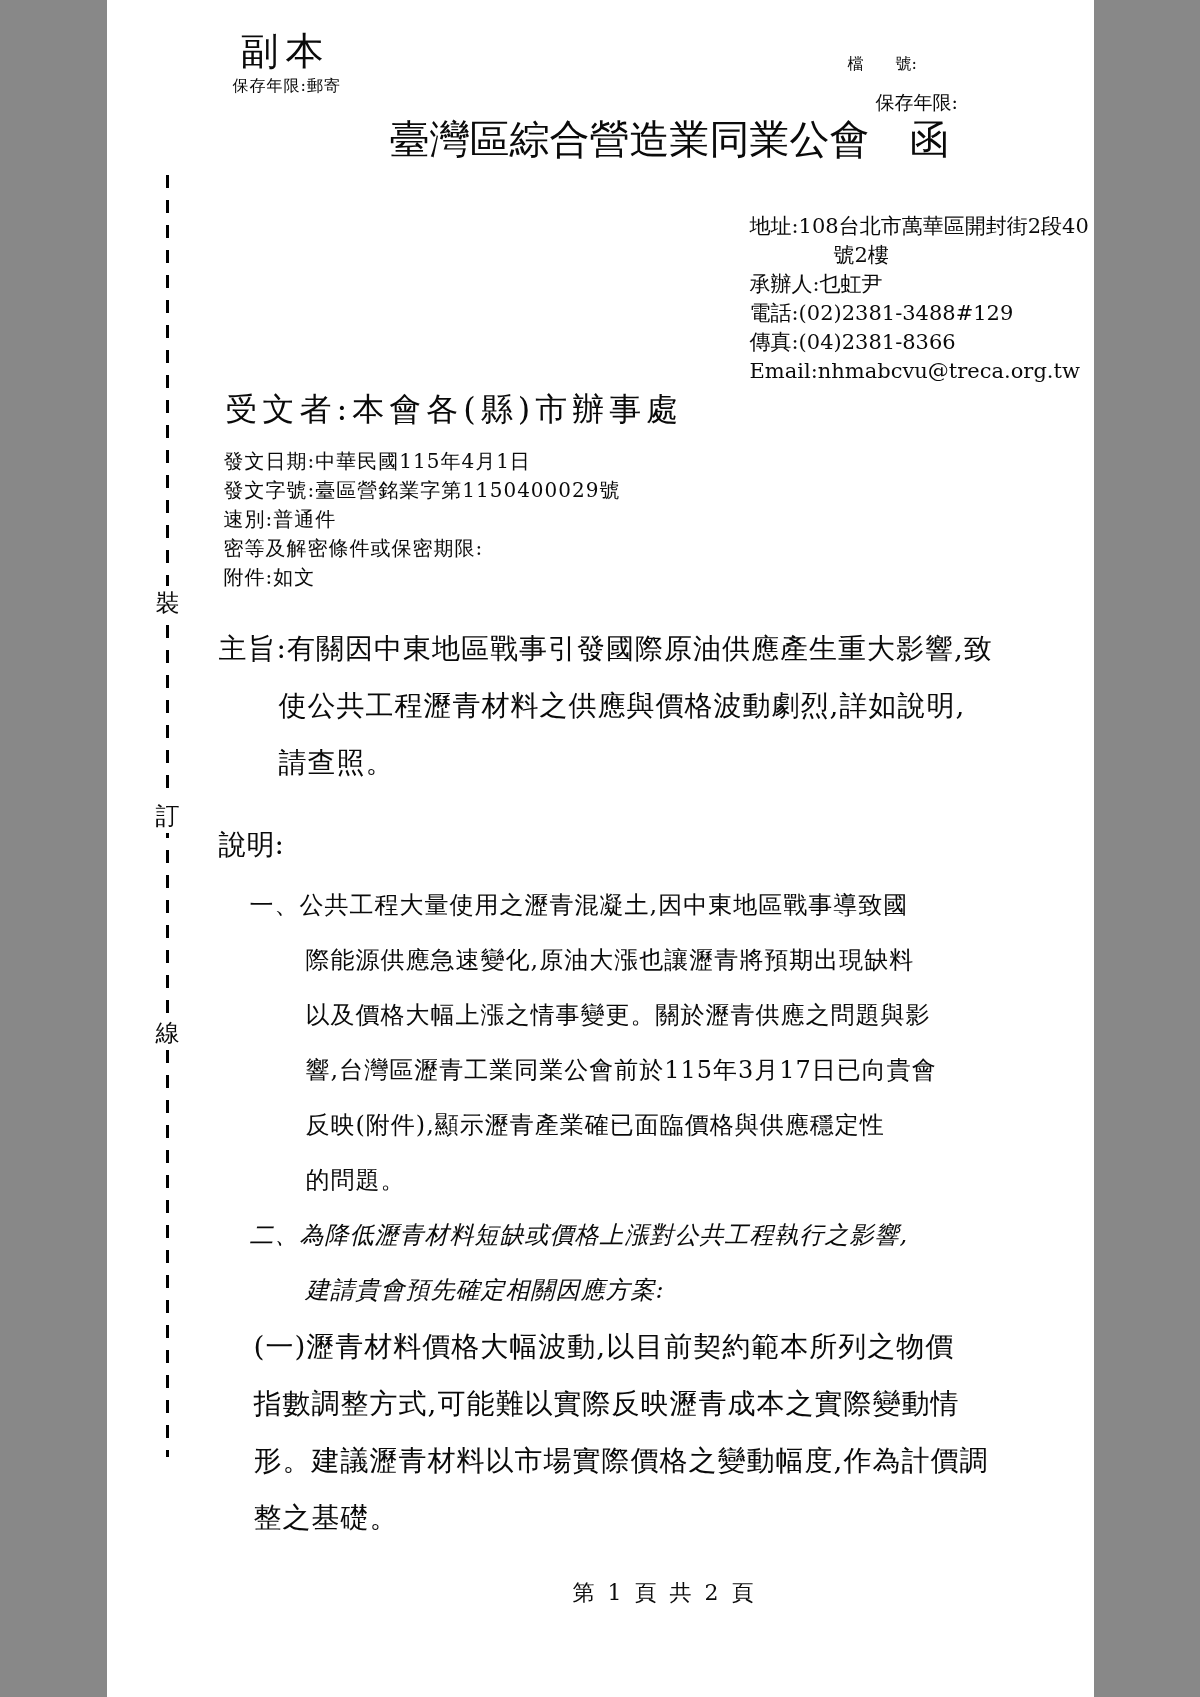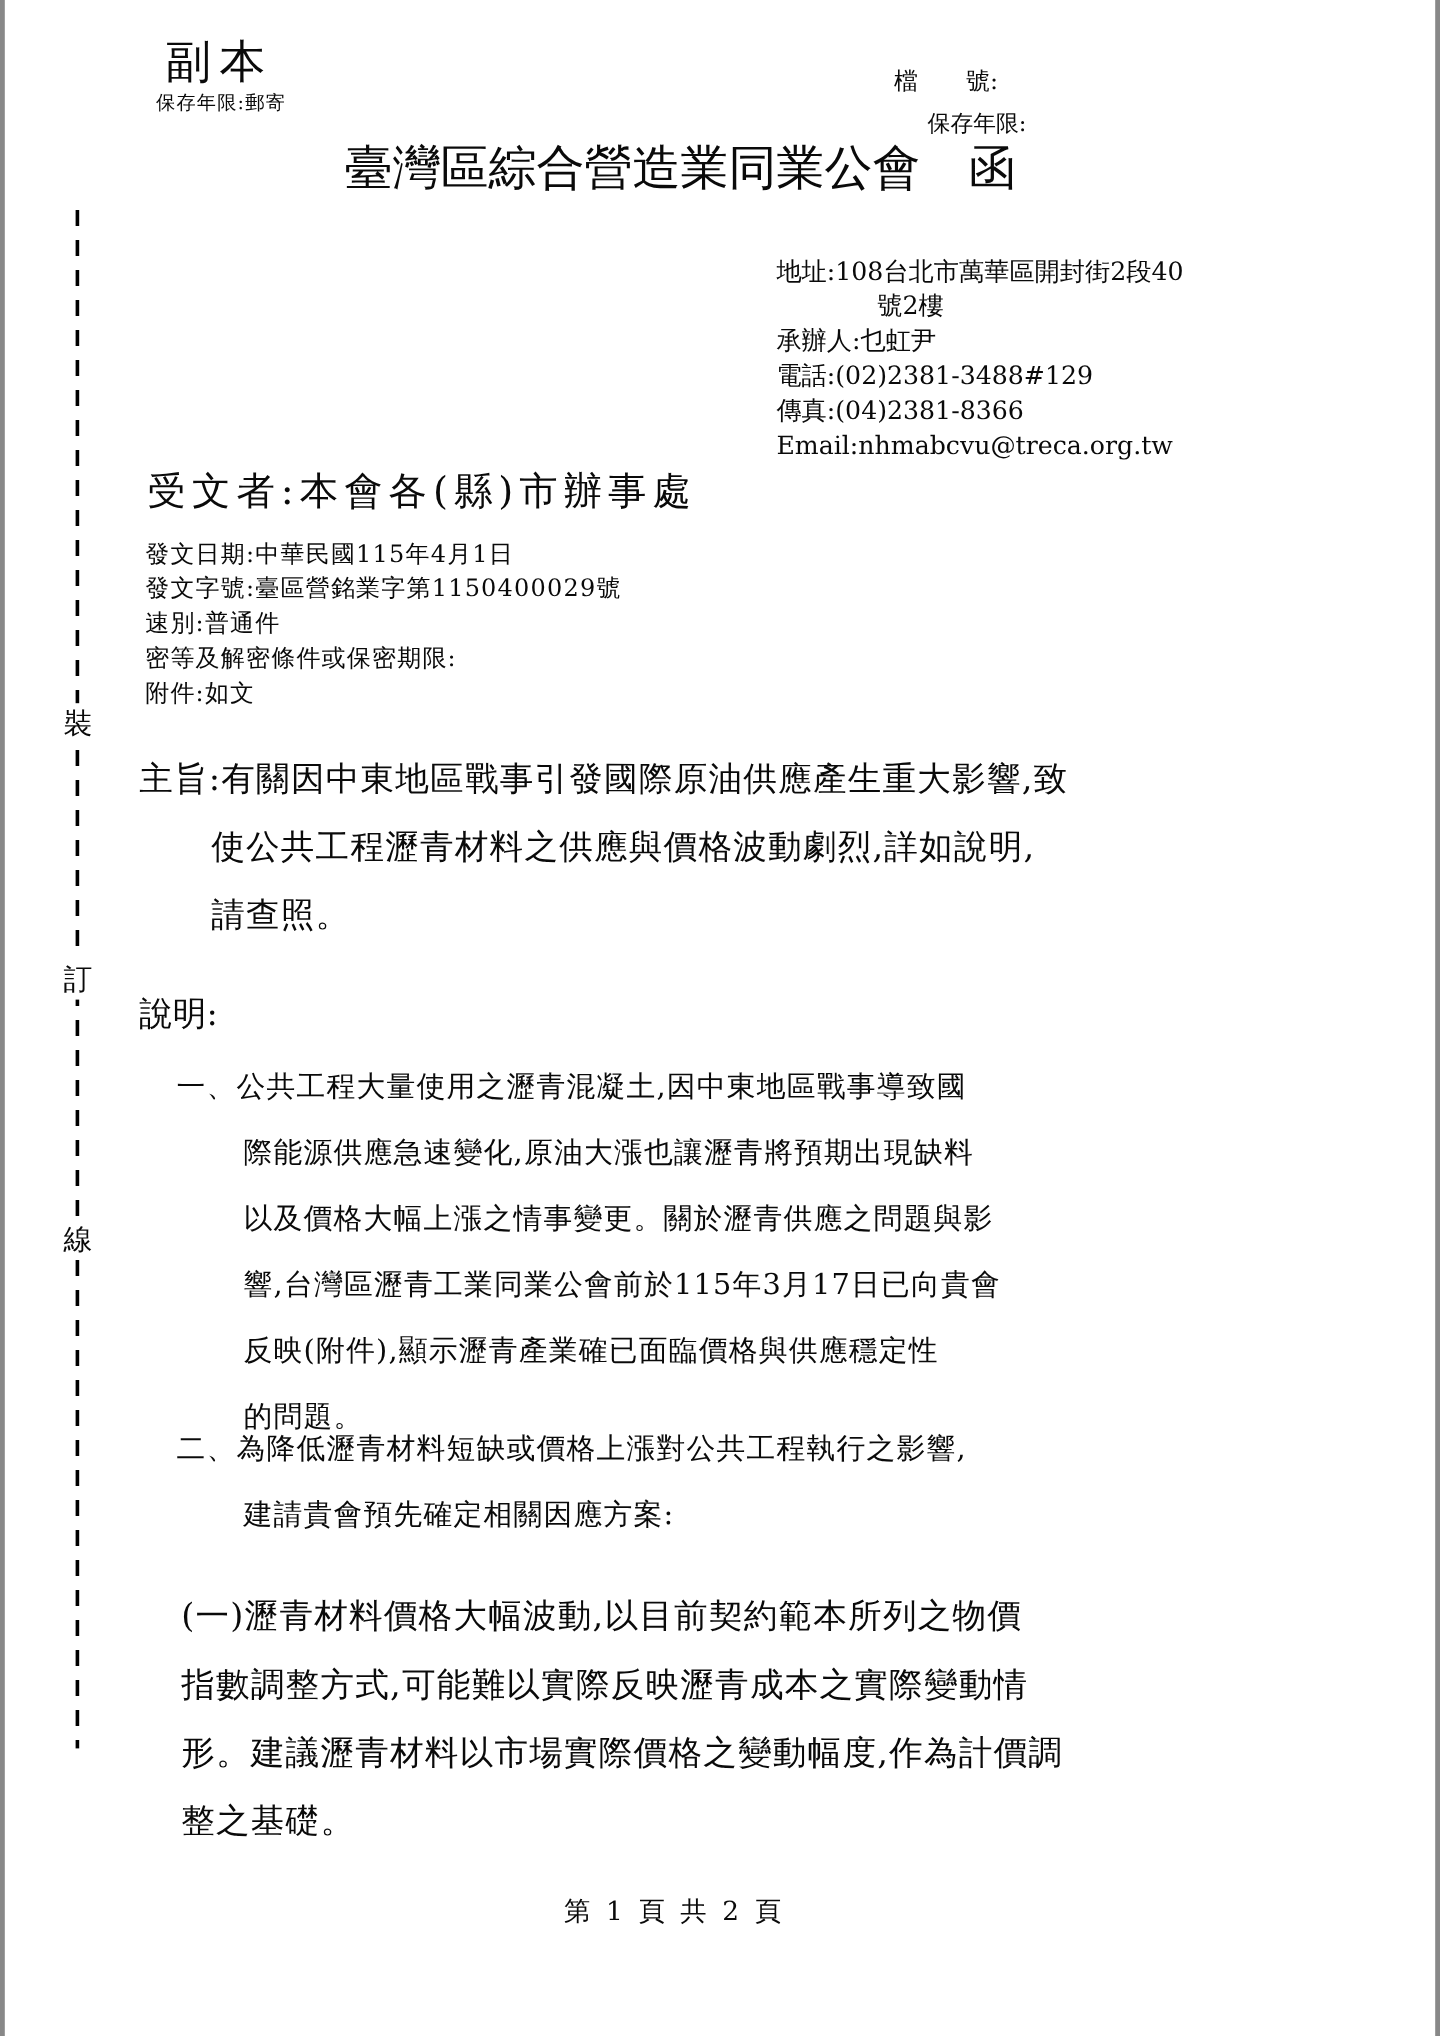--- a/index.html
+++ b/index.html
@@ -1,30 +1,30 @@
 <!DOCTYPE html>
 <html><head>
 <meta charset="utf-8">
 <style>
   html, body { margin: 0; padding: 0; background: #888; }
   .page {
     position: relative;
-    width: 1192px;
+    width: 987px;
     height: 1697px;
     margin: 0 auto;
     background: #ffffff;
     font-family: "DejaVu Serif", "Liberation Serif", serif;
     color: #0a0a0a;
     overflow: hidden;
   }
   .pre { white-space: pre; }
 
   .copy-label { position: absolute; left: 134px; top: 26px; font-size: 38px; letter-spacing: 7px; }
   .delivery { position: absolute; left: 126px; top: 76px; font-size: 16px; letter-spacing: 1px; }
-  .file-no { position: absolute; left: 741px; top: 54px; font-size: 20px; }
+  .file-no { position: absolute; left: 741px; top: 54px; font-size: 16px; }
   .retention { position: absolute; left: 741px; top: 90px; font-size: 19px; margin-left: 28px; }
   .doc-title { position: absolute; left: 283px; top: 112px; margin: 0; font-size: 40px; font-weight: normal; letter-spacing: 0; }
 
   .contact { position: absolute; left: 643px; top: 212px; font-size: 21px; line-height: 29px; }
   .contact .indent2 { padding-left: 84px; }
 
   .recipient { position: absolute; left: 119px; top: 388px; font-size: 32px; letter-spacing: 5px; }
 
   .meta { position: absolute; left: 117px; top: 447px; font-size: 20px; line-height: 29px; letter-spacing: 1px; }
 
@@ -33,21 +33,21 @@
     font-size: 28px; line-height: 57px; letter-spacing: 1px;
     padding-left: 60px; text-indent: -60px;
   }
   .explain-label { position: absolute; left: 112px; top: 826px; font-size: 28px; }
   .item {
     position: absolute; left: 143px;
     font-size: 24px; line-height: 55px; letter-spacing: 1px;
     padding-left: 56px; text-indent: -56px;
   }
   .item-1 { top: 878px; }
-  .item-2 { top: 1180px; }
+  .item-2 { top: 1208px; font-style: italic; }
   .subitem {
     position: absolute; left: 147px; top: 1318px;
     font-size: 28px; line-height: 57px; letter-spacing: 1px;
   }
 
   .footer { position: absolute; left: 466px; top: 1578px; font-size: 22px; letter-spacing: 3px; }
 
   .binding-line {
     position: absolute; left: 59px; top: 175px; width: 3px; height: 1282px;
     background: repeating-linear-gradient(to bottom, #000 0 13px, transparent 13px 25px);

